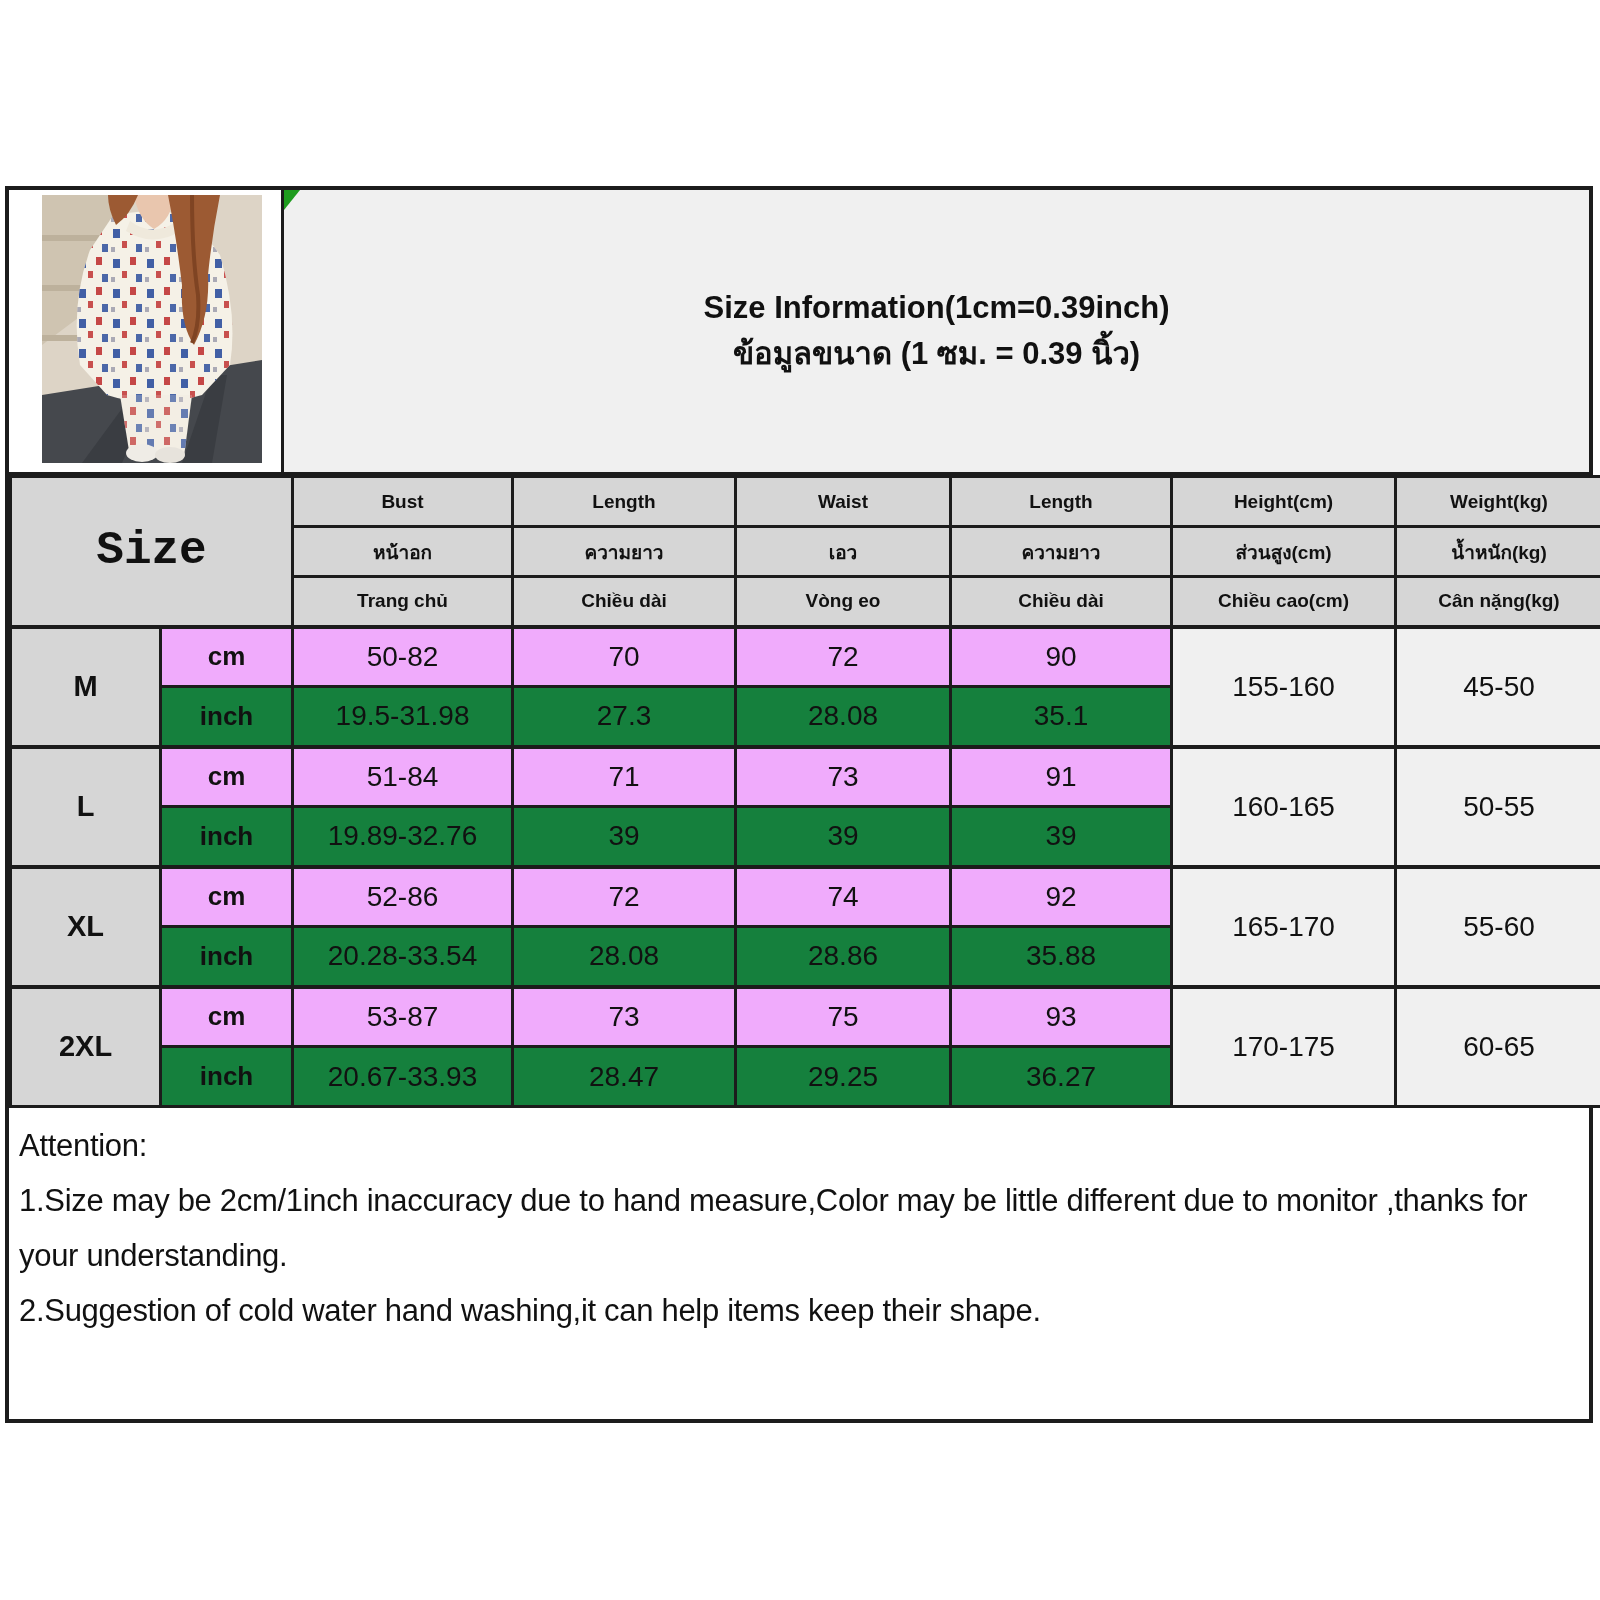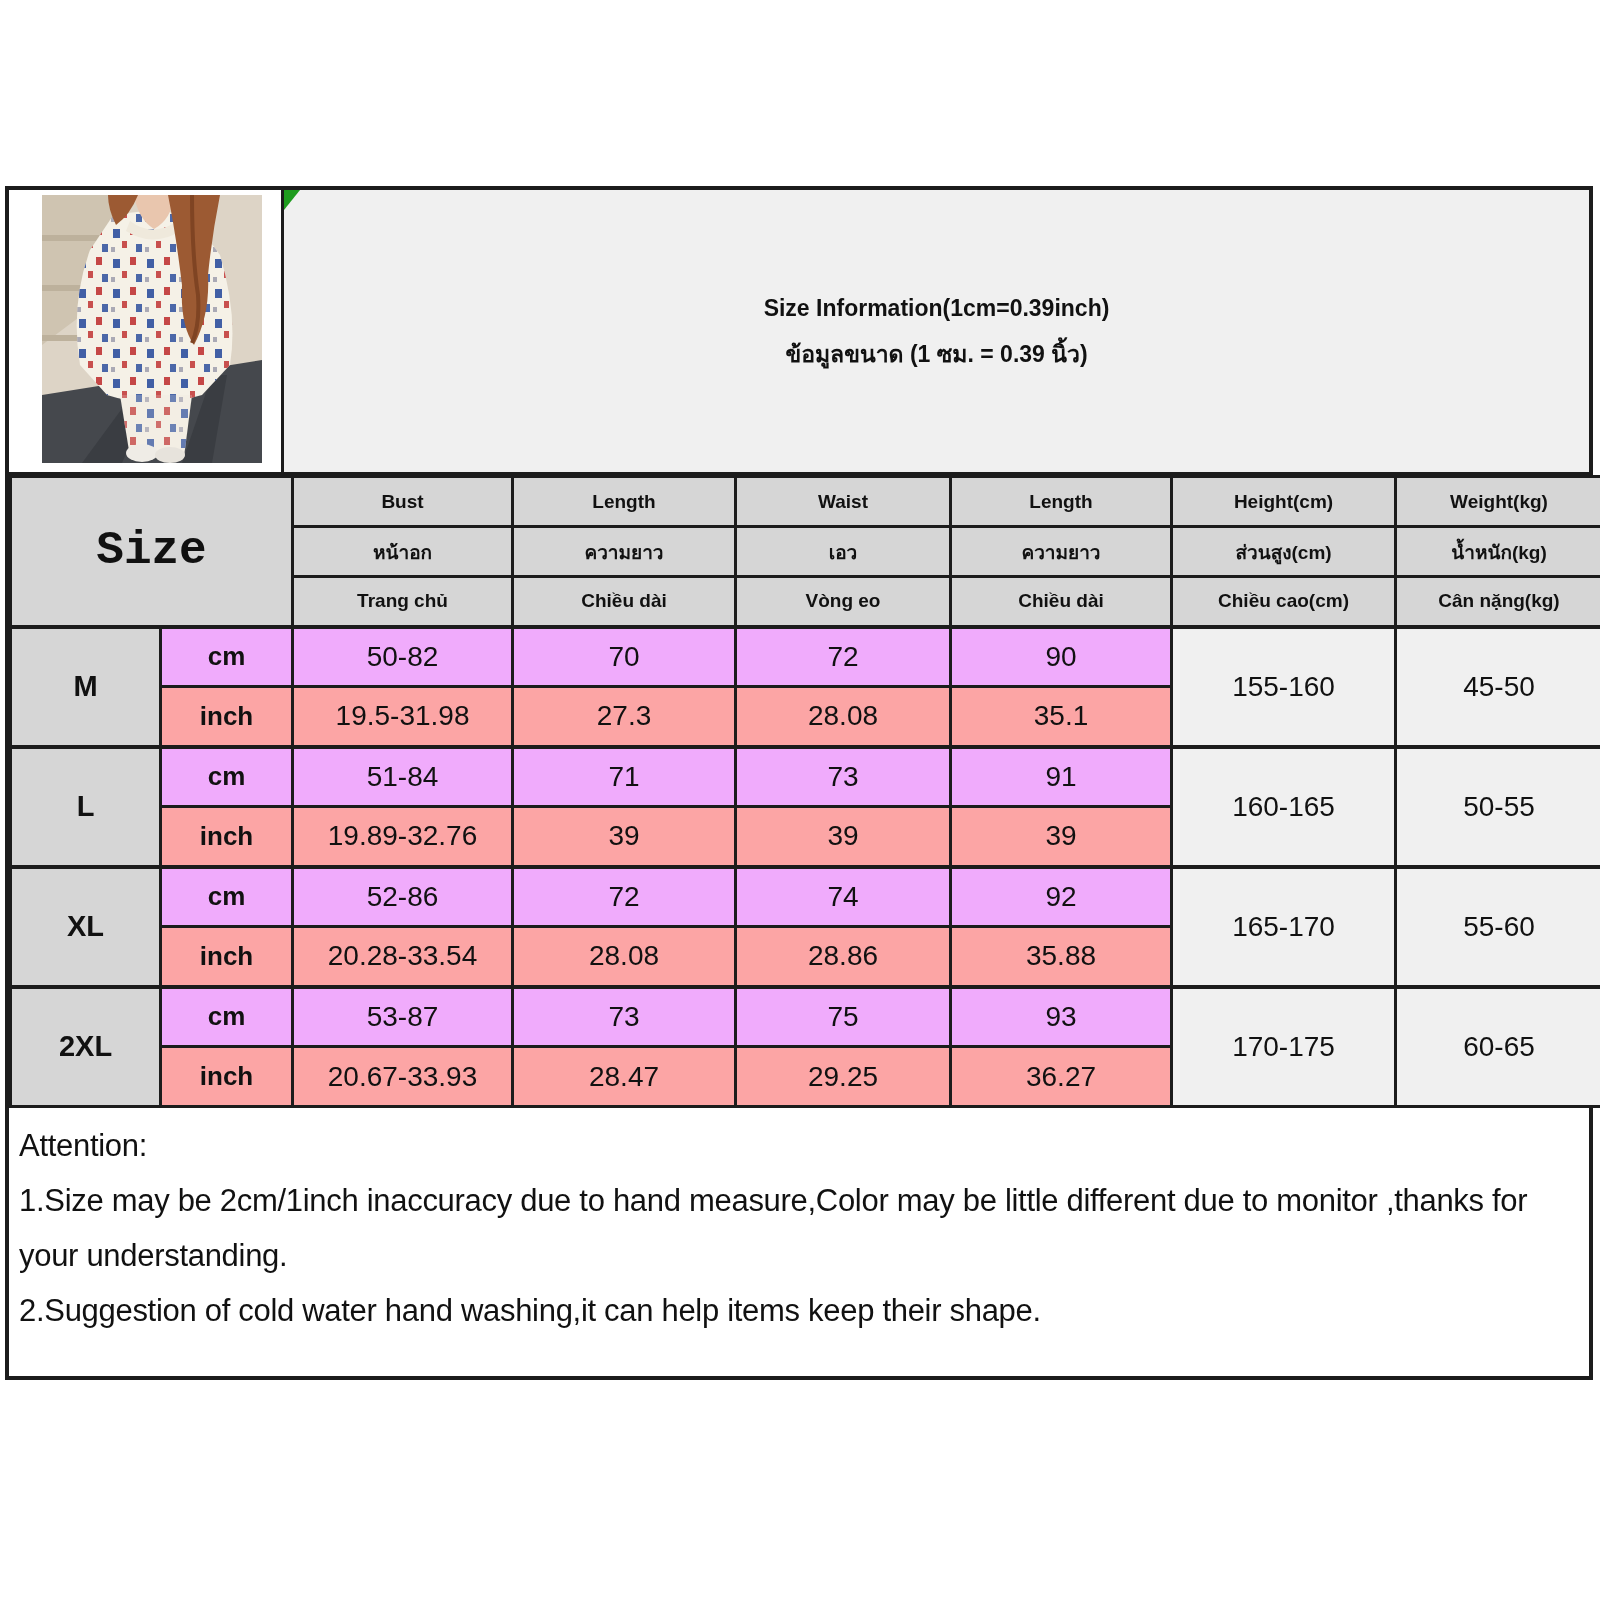--- a/index.html
+++ b/index.html
@@ -4,40 +4,40 @@
 <style>
   html,body{margin:0;padding:0;background:#ffffff;}
   body{width:1600px;height:1600px;position:relative;font-family:"Liberation Sans",sans-serif;color:#111;}
   .sheet{position:absolute;left:5px;top:186px;width:1588px;border:4px solid #1c1c1c;background:#fff;box-sizing:border-box;}
 
   
   .top{display:flex;height:282px;border-bottom:3px solid #1c1c1c;}
   .photo-cell{width:275px;box-sizing:border-box;border-right:3px solid #1c1c1c;background:#fff;display:flex;align-items:center;justify-content:center;padding:4px 0 8px 14px;}
   .photo-cell svg{width:220px;height:268px;display:block;}
   .title-cell{flex:1;background:#f0f0f0;position:relative;display:flex;flex-direction:column;justify-content:center;align-items:center;gap:8px;}
-  .title-cell .tl{font-weight:bold;font-size:23px;line-height:38px;}
+  .title-cell .tl{font-weight:bold;font-size:31px;line-height:38px;}
   .corner-flag{position:absolute;left:0;top:0;width:0;height:0;border-top:20px solid #1e9c1e;border-right:16px solid transparent;}
 
   
   table{border-collapse:collapse;table-layout:fixed;width:100%;}
   td,th{border:3px solid #1c1c1c;text-align:center;vertical-align:middle;padding:0;overflow:hidden;white-space:nowrap;}
   tr.hdr{height:50px;}
   tr.data{height:60px;}
   .hdr th{background:#d6d6d6;font-weight:bold;font-size:19px;}
   th.size-corner{background:#d6d6d6;font-size:46px;font-weight:bold;font-family:Liberation Mono, monospace;}
   th.size-label{background:#d6d6d6;font-size:29px;font-weight:bold;}
   td.unit{font-weight:bold;font-size:26px;}
   td.val{font-size:28px;font-weight:normal;}
   tr.row-cm td{background:#f0abfc;}
-  tr.row-inch td{background:#fca5a5;}
+  tr.row-inch td{background:#15803d;}
   td.merged{background:#f0f0f0 !important;font-size:28px;}
   tr.grp td,tr.grp th{border-top-width:4px;}
 
   
-  .attention{background:#fff;padding:10px 14px 0 10px;height:268px;box-sizing:border-box;}
+  .attention{background:#fff;padding:10px 14px 0 10px;height:311px;box-sizing:border-box;}
   .attention .at-line{font-size:31px;line-height:55px;letter-spacing:-0.3px;}
 
   
 </style>
 </head>
 <body>
 
 <div class="sheet">
 
   <div class="top">

